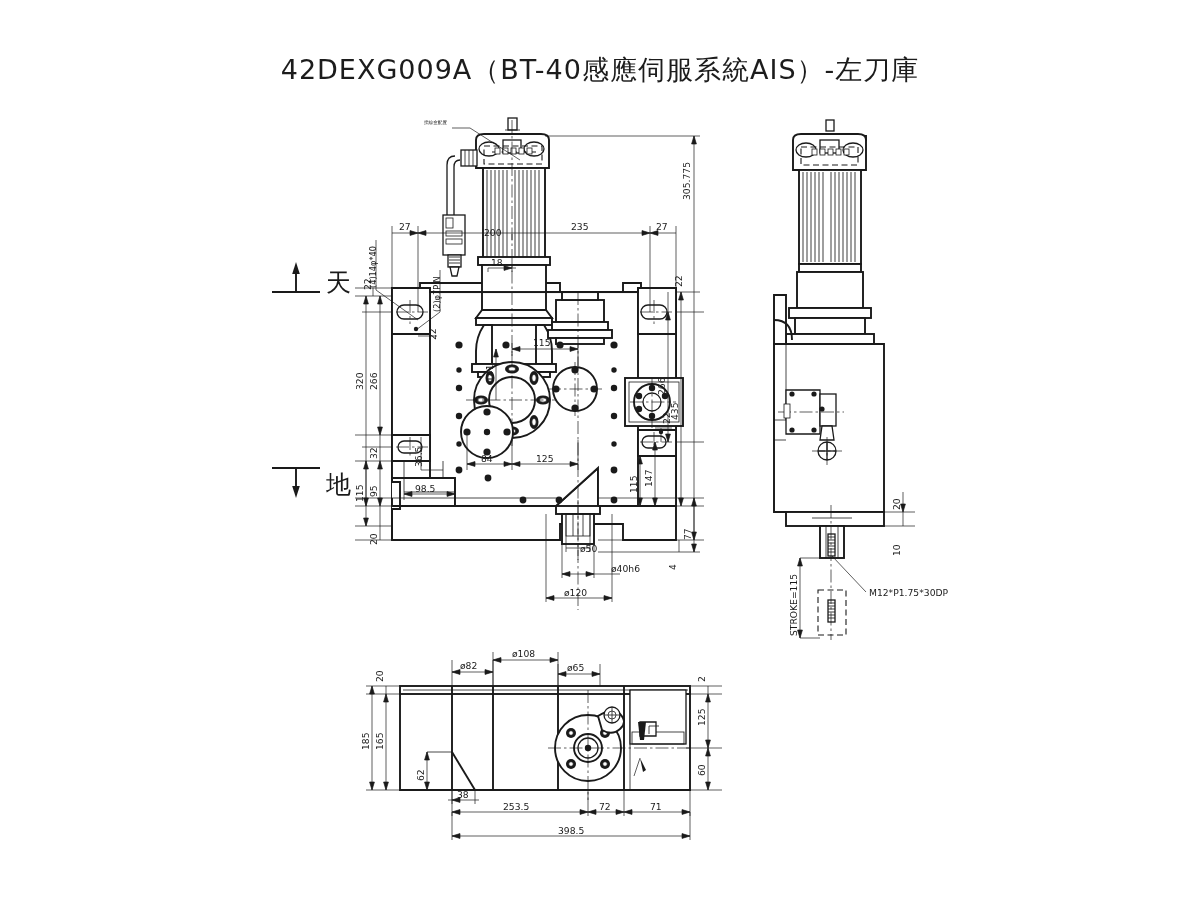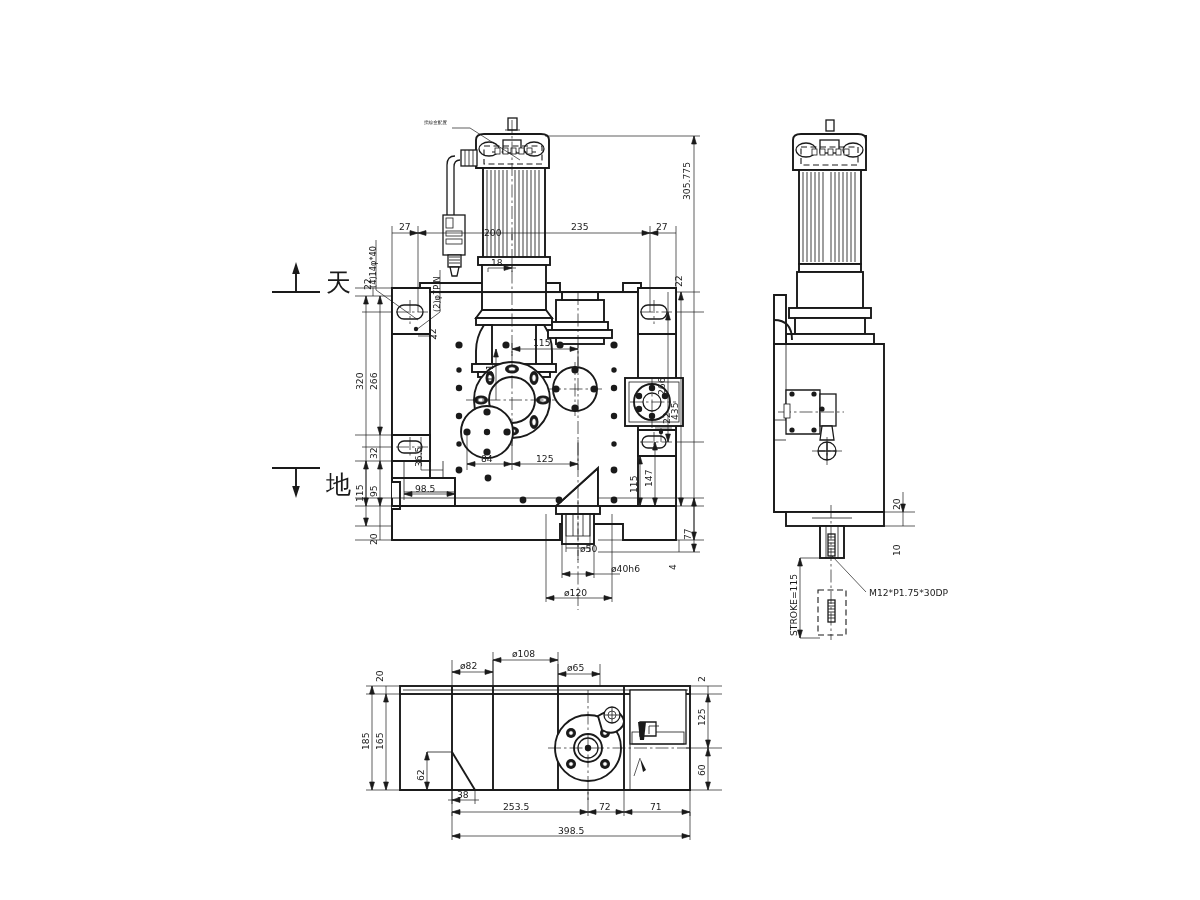--- a/index.html
+++ b/index.html
@@ -25,20 +25,21 @@
   .t7{font-size:8.2px;}
   .t8{font-size:9.2px;}
   .tcjk{font-size:25px;}
   .tiny{font-size:4.6px;}
 </style>
 </head>
 <body>
 
 <div id="sheet">
 
+  <div id="title">42DEXG009A（BT-40感應伺服系統AIS）-左刀庫</div>
 
   <svg id="dwg" viewBox="0 0 1200 900">
 
     <g>
       <line class="ln thick" x1="272" y1="292" x2="320" y2="292"></line>
       <line class="ln thick" x1="296" y1="292" x2="296" y2="268"></line>
       <polygon class="fillk" points="296,262 292.2,274 299.8,274"></polygon>
     </g>
     <g>
       <line class="ln thick" x1="272" y1="468" x2="320" y2="468"></line>

